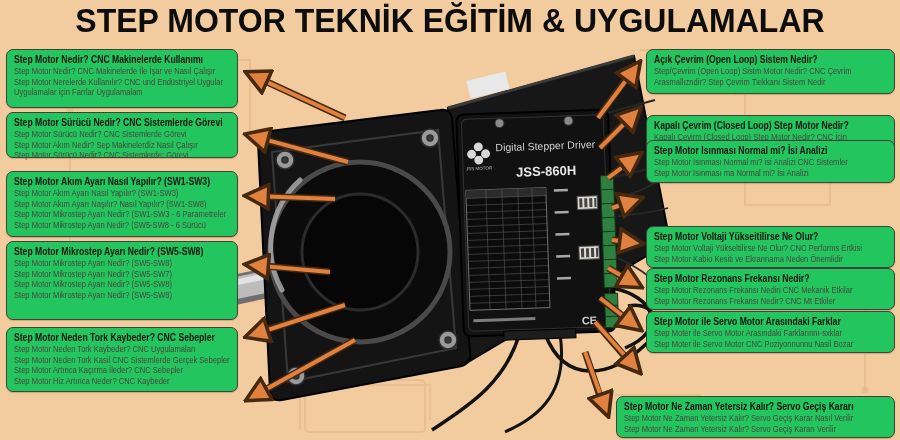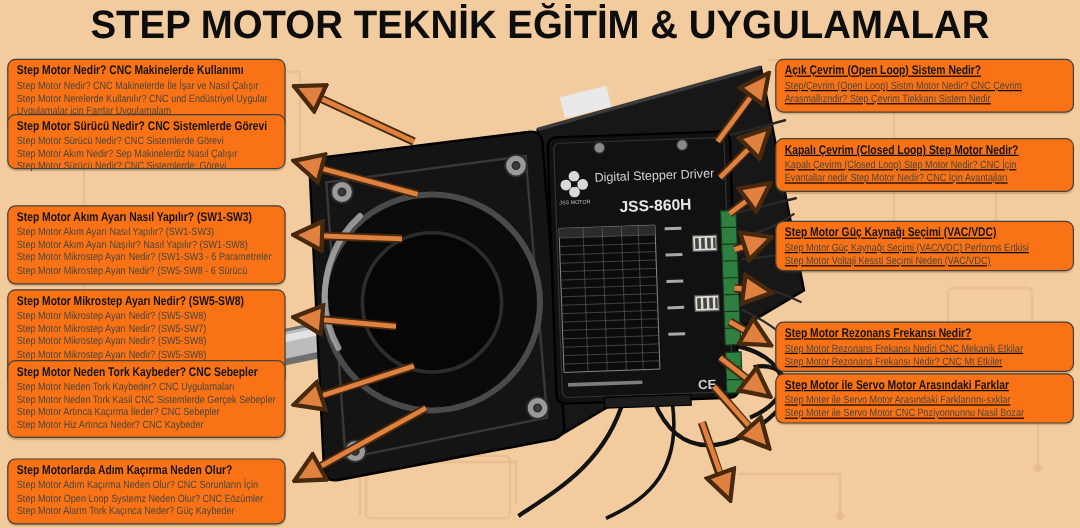--- a/index.html
+++ b/index.html
@@ -9,25 +9,25 @@
     font-family:"Liberation Sans", sans-serif;
   }
   .bg-svg,.art-svg,.arrow-svg{position:absolute;left:0;top:0;width:900px;height:440px;}
   .main-title{
     position:absolute;left:0;top:2px;width:900px;text-align:center;
     font-size:33px;font-weight:800;color:#0d0d0d;letter-spacing:0px;
     transform:scaleX(0.97);transform-origin:50% 50%;white-space:nowrap;
   }
   .box{
     position:absolute;box-sizing:border-box;
-    background:#f97316;border:1.6px solid #44403a;border-radius:7px;
+    background:#22c55e;border:1.6px solid #44403a;border-radius:7px;
     padding:3px 6px 2px 7px;box-shadow:0 1px 1px rgba(90,60,20,.25);
   }
   .box-left{left:6px;width:232px;}
-  .box-right{left:646px;width:249px;text-decoration:underline;}
+  .box-right{left:646px;width:249px;}
   .box-title{
     font-size:10.5px;font-weight:800;color:#141414;white-space:nowrap;
     transform:scaleX(0.82);transform-origin:0 50%;line-height:13px;
   }
   .box-line{
     font-size:8.8px;color:#4a463d;white-space:nowrap;
     transform:scaleX(0.86);transform-origin:0 50%;line-height:10.6px;
   }
 </style>
 </head>
@@ -260,73 +260,77 @@
   </svg>
 
   <div class="main-title">STEP MOTOR TEKNİK EĞİTİM &amp; UYGULAMALAR</div>
 
   <div class="box box-left" style="top:49px;height:59px">
     <div class="box-title">Step Motor Nedir? CNC Makinelerde Kullanımı</div>
     <div class="box-line">Step Motor Nedir? CNC Makinelerde İle İşar ve Nasıl Çalışır</div>
     <div class="box-line">Step Motor Nerelerde Kullanılır? CNC und Endüstriyel Uygular</div>
     <div class="box-line">Uygulamalar için Farrlar Uygulamalam</div>
   </div>
-  <div class="box box-left" style="top:95px;height:46px">
+  <div class="box box-left" style="top:112px;height:46px">
     <div class="box-title">Step Motor Sürücü Nedir? CNC Sistemlerde Görevi</div>
     <div class="box-line">Step Motor Sürücü Nedir? CNC Sistemlerde Görevi</div>
     <div class="box-line">Step Motor Akım Nedir? Sep Makinelerdiz Nasıl Çalışır</div>
     <div class="box-line">Step Motor Sürücü Nedir? CNC Sistemlerde: Görevi</div>
   </div>
   <div class="box box-left" style="top:171px;height:66px">
     <div class="box-title">Step Motor Akım Ayarı Nasıl Yapılır? (SW1-SW3)</div>
     <div class="box-line">Step Motor Akım Ayarı Nasıl Yapılır? (SW1-SW3)</div>
     <div class="box-line">Step Motor Akım Ayarı Naşılır? Nasıl Yapılır? (SW1-SW8)</div>
     <div class="box-line">Step Motor Mikrostep Ayarı Nedir? (SW1-SW3 - 6 Parametreler</div>
     <div class="box-line">Step Motor Mikrostep Ayan Nedir? (SW5-SW8 - 6 Sürücü</div>
   </div>
   <div class="box box-left" style="top:241px;height:79px">
     <div class="box-title">Step Motor Mikrostep Ayarı Nedir? (SW5-SW8)</div>
     <div class="box-line">Step Motor Mikrostep Ayarı Nedir? (SW5-SW8)</div>
     <div class="box-line">Step Motor Mikrostep Ayarı Nedir? (SW5-SW7)</div>
     <div class="box-line">Step Motor Mikrostep Ayarı Nedir? (SW5-SW8)</div>
     <div class="box-line">Step Motor Mikrostep Ayarı Nedir? (SW5-SW8)</div>
   </div>
-  <div class="box box-left" style="top:300px;height:65px">
+  <div class="box box-left" style="top:327px;height:65px">
     <div class="box-title">Step Motor Neden Tork Kaybeder? CNC Sebepler</div>
     <div class="box-line">Step Motor Neden Tork Kaybeder? CNC Uygulamaları</div>
     <div class="box-line">Step Motor Neden Tork Kasil CNC Sistemlerde Gerçek Sebepler</div>
     <div class="box-line">Step Motor Artınca Kaçırma İleder? CNC Sebepler</div>
     <div class="box-line">Step Motor Hiz Artınca Neder? CNC Kaybeder</div>
   </div>
-  <div class="box box-left" style="top:382px;height:55px">
-    <div class="box-title">Step Motorlarda Adım Kaçırma Neden Olur?</div>
-    <div class="box-line">Step Motor Adım Kaçırma Neden Olur? CNC Sorunların İçin</div>
-    <div class="box-line">Step Motor Open Loop Systemz Neden Olur? CNC Eözümler</div>
-    <div class="box-line">Step Motor Alarm Tork Kaçınca Neder? Güç Kaybeder</div>
-  </div>
 
   <div class="box box-right" style="top:49px;height:45px">
     <div class="box-title">Açık Çevrim (Open Loop) Sistem Nedir?</div>
     <div class="box-line">Step/Çevrim (Open Loop) Sistm Motor Nedir? CNC Çevrim</div>
     <div class="box-line">Arasmallızndir? Step Çevrim Tiekkanı Sistem Nedir</div>
   </div>
   <div class="box box-right" style="top:115px;height:45px">
     <div class="box-title">Kapalı Çevrim (Closed Loop) Step Motor Nedir?</div>
     <div class="box-line">Kapalı Çevirm (Closed Loop) Step Motor Nedir? CNC İçin</div>
     <div class="box-line">Evantallar nedir Step Motor Nedir? CNC İçin Avantajları</div>
   </div>
-  <div class="box box-right" style="top:184px;height:42px">
-    <div class="box-title">Step Motor Güç Kaynağı Seçimi (VAC/VDC)</div>
-    <div class="box-line">Step Motor Güç Kaynağı Seçimi (VAC/VDC) Performs Ertkisi</div>
-    <div class="box-line">Step Motor Voltaji Kessti Seçimi Neden (VAC/VDC)</div>
+  <div class="box box-right" style="top:140px;height:43px">
+    <div class="box-title">Step Motor Isınması Normal mi? İsi Analizi</div>
+    <div class="box-line">Step Motor Isınması Normal mi? isi Analizi CNC Sistemler</div>
+    <div class="box-line">Step Motor Isınması ma Normal mi? İsi Analizi</div>
+  </div>
+  <div class="box box-right" style="top:226px;height:42px">
+    <div class="box-title">Step Motor Voltaji Yükseitilirse Ne Olur?</div>
+    <div class="box-line">Step Motor Voltaji Yükseltilirse Ne Olur? CNC Performs Ertkisi</div>
+    <div class="box-line">Step Motor Kabio Kesiti ve Ekrannama Neden Önemlidir</div>
   </div>
   <div class="box box-right" style="top:268px;height:42px">
     <div class="box-title">Step Motor Rezonans Frekansı Nedir?</div>
     <div class="box-line">Step Motor Rezonans Frekansı Nediri CNC Mekanik Etkilar</div>
     <div class="box-line">Step Motor Rezonans Frekansı Nedir? CNC Mt Etkiler</div>
   </div>
   <div class="box box-right" style="top:311px;height:42px">
     <div class="box-title">Step Motor ile Servo Motor Arasındaki Farklar</div>
     <div class="box-line">Step Moter ile Servo Motor Arasındaki Farklarınnı-sxklar</div>
     <div class="box-line">Step Moter ile Servo Motor CNC Poziyonnunnu Nasil Bozar</div>
   </div>
+  <div class="box box-right" style="top:396px;height:42px;left:616px;width:279px">
+    <div class="box-title">Step Motor Ne Zaman Yetersiz Kalır? Servo Geçiş Kararı</div>
+    <div class="box-line">Step Motor Ne Zaman Yetersiz Kalır? Servo Geçiş Karar Nasıl Verilir</div>
+    <div class="box-line">Step Motor Ne Zaman Yetersiz Kalır? Servo Geçiş Kararı Verilir</div>
+  </div>
 
 </div>
 
 </body></html>

